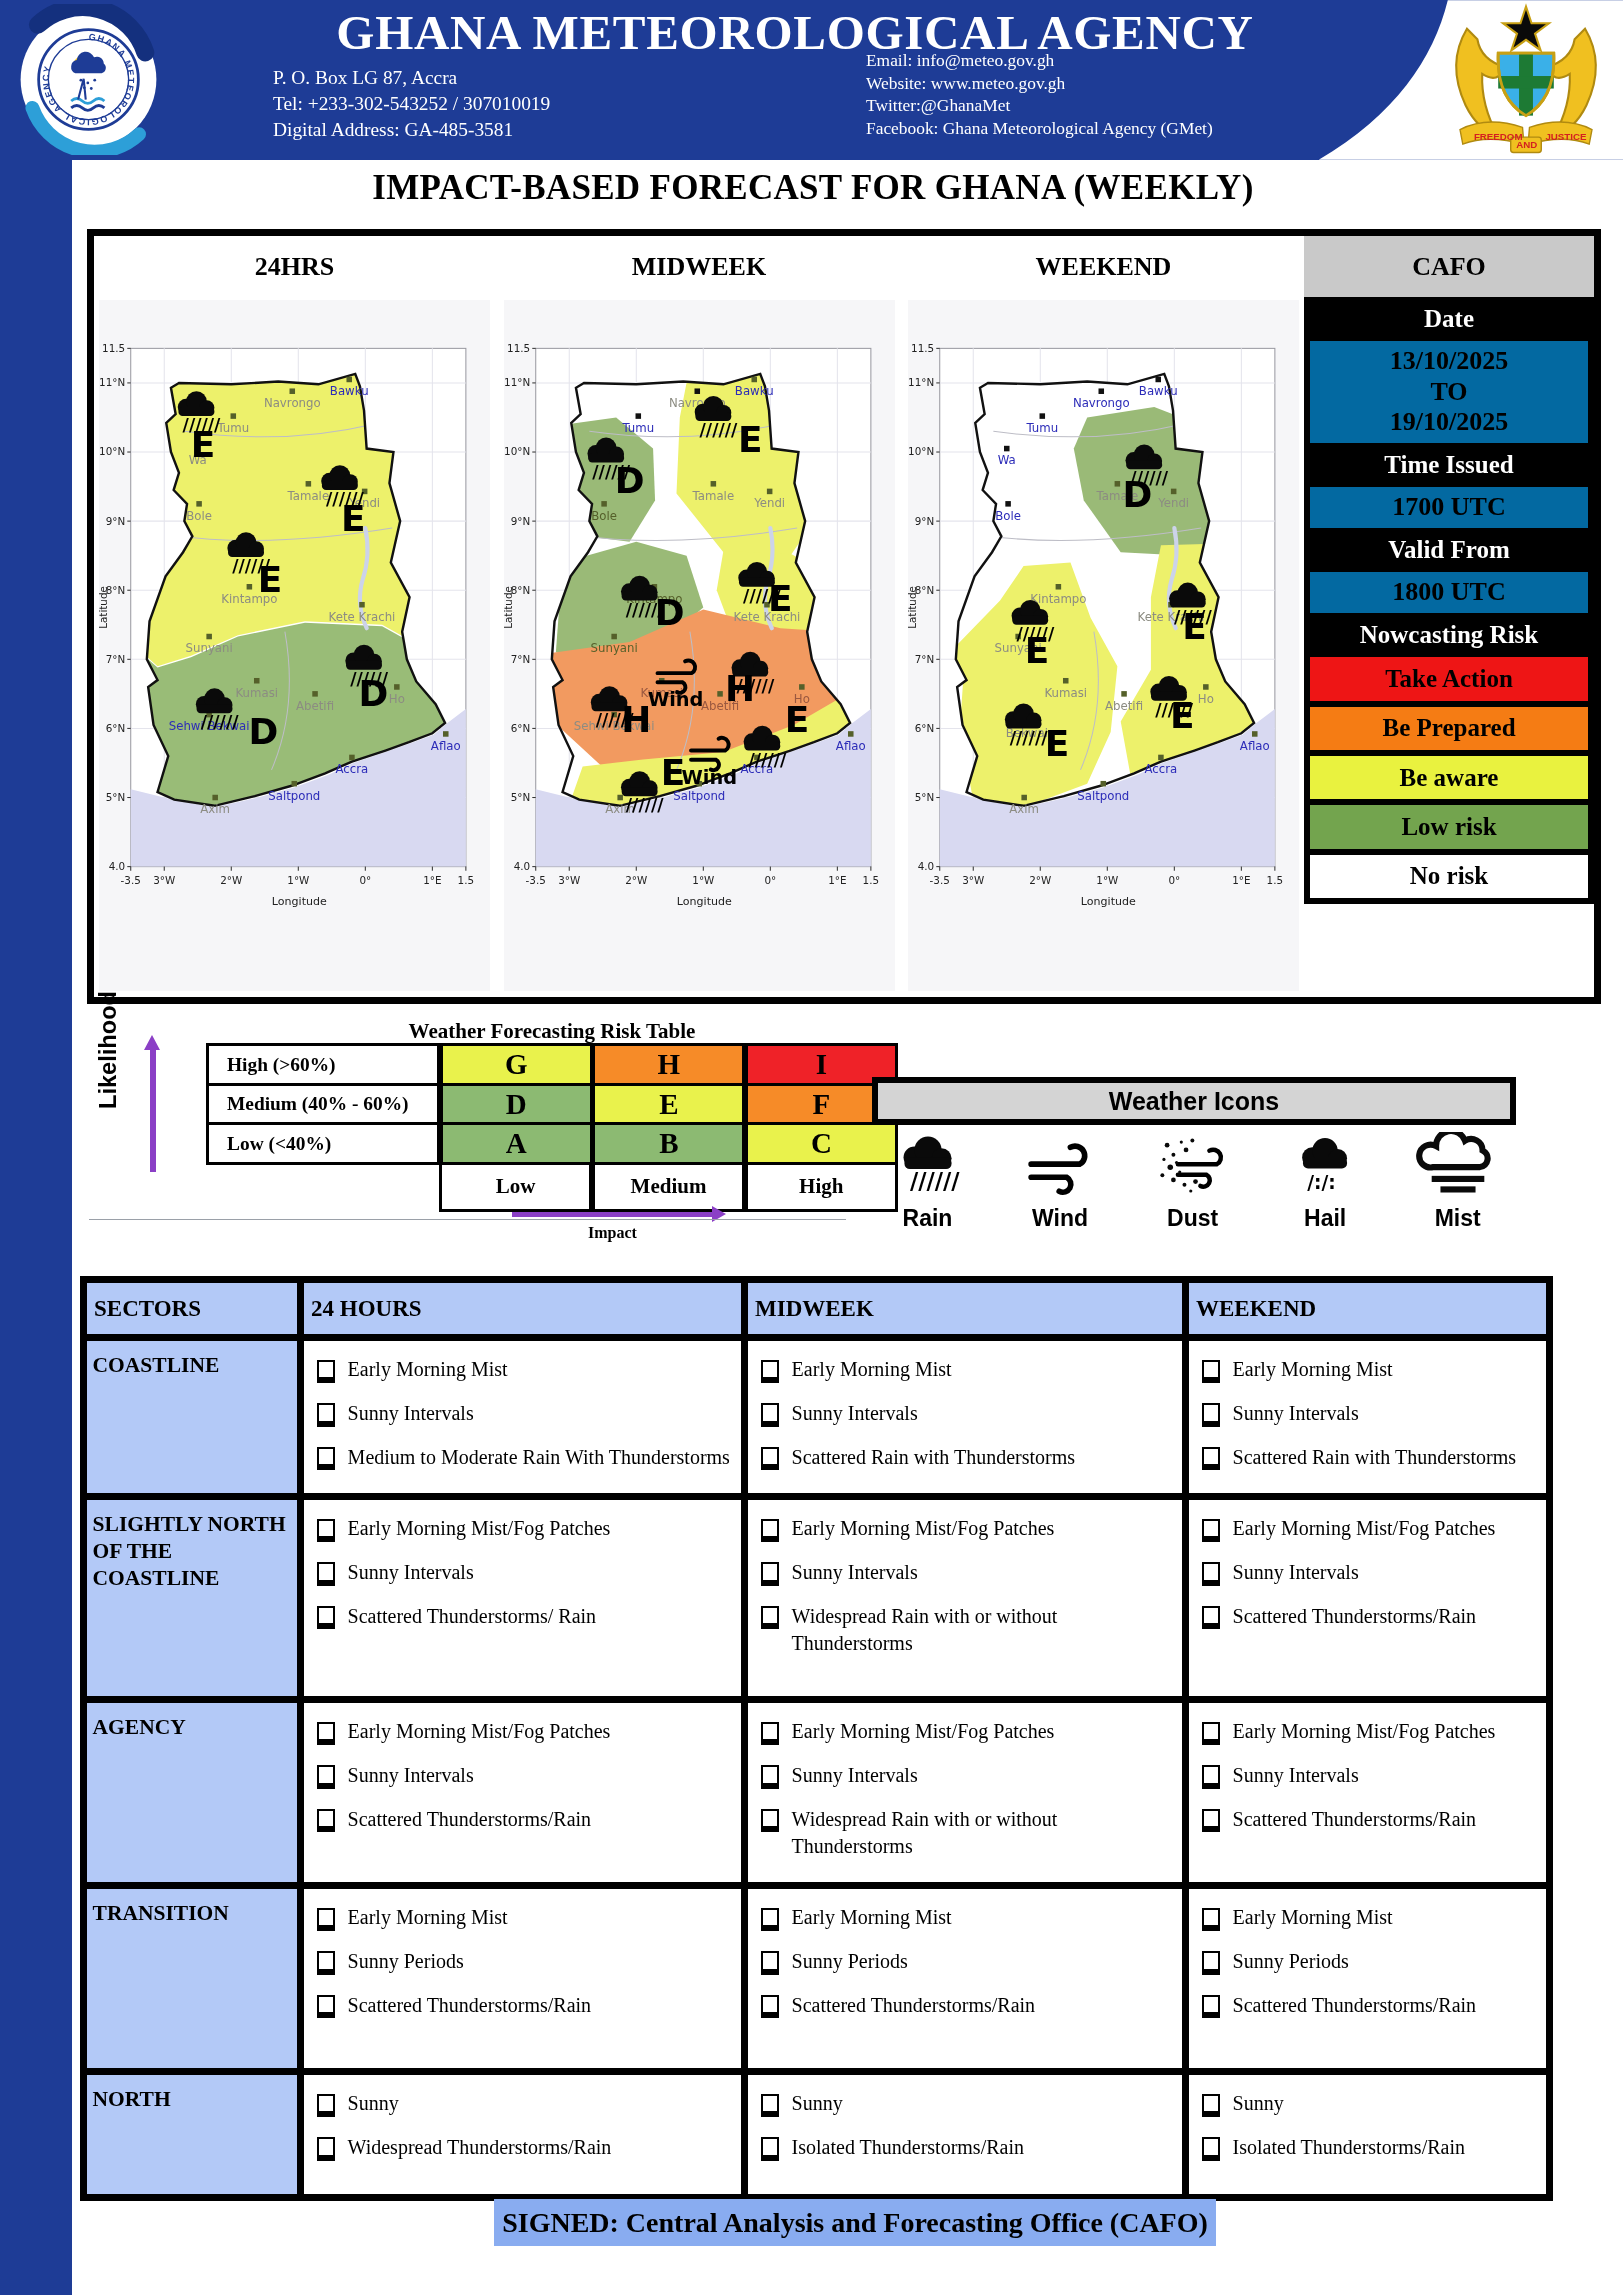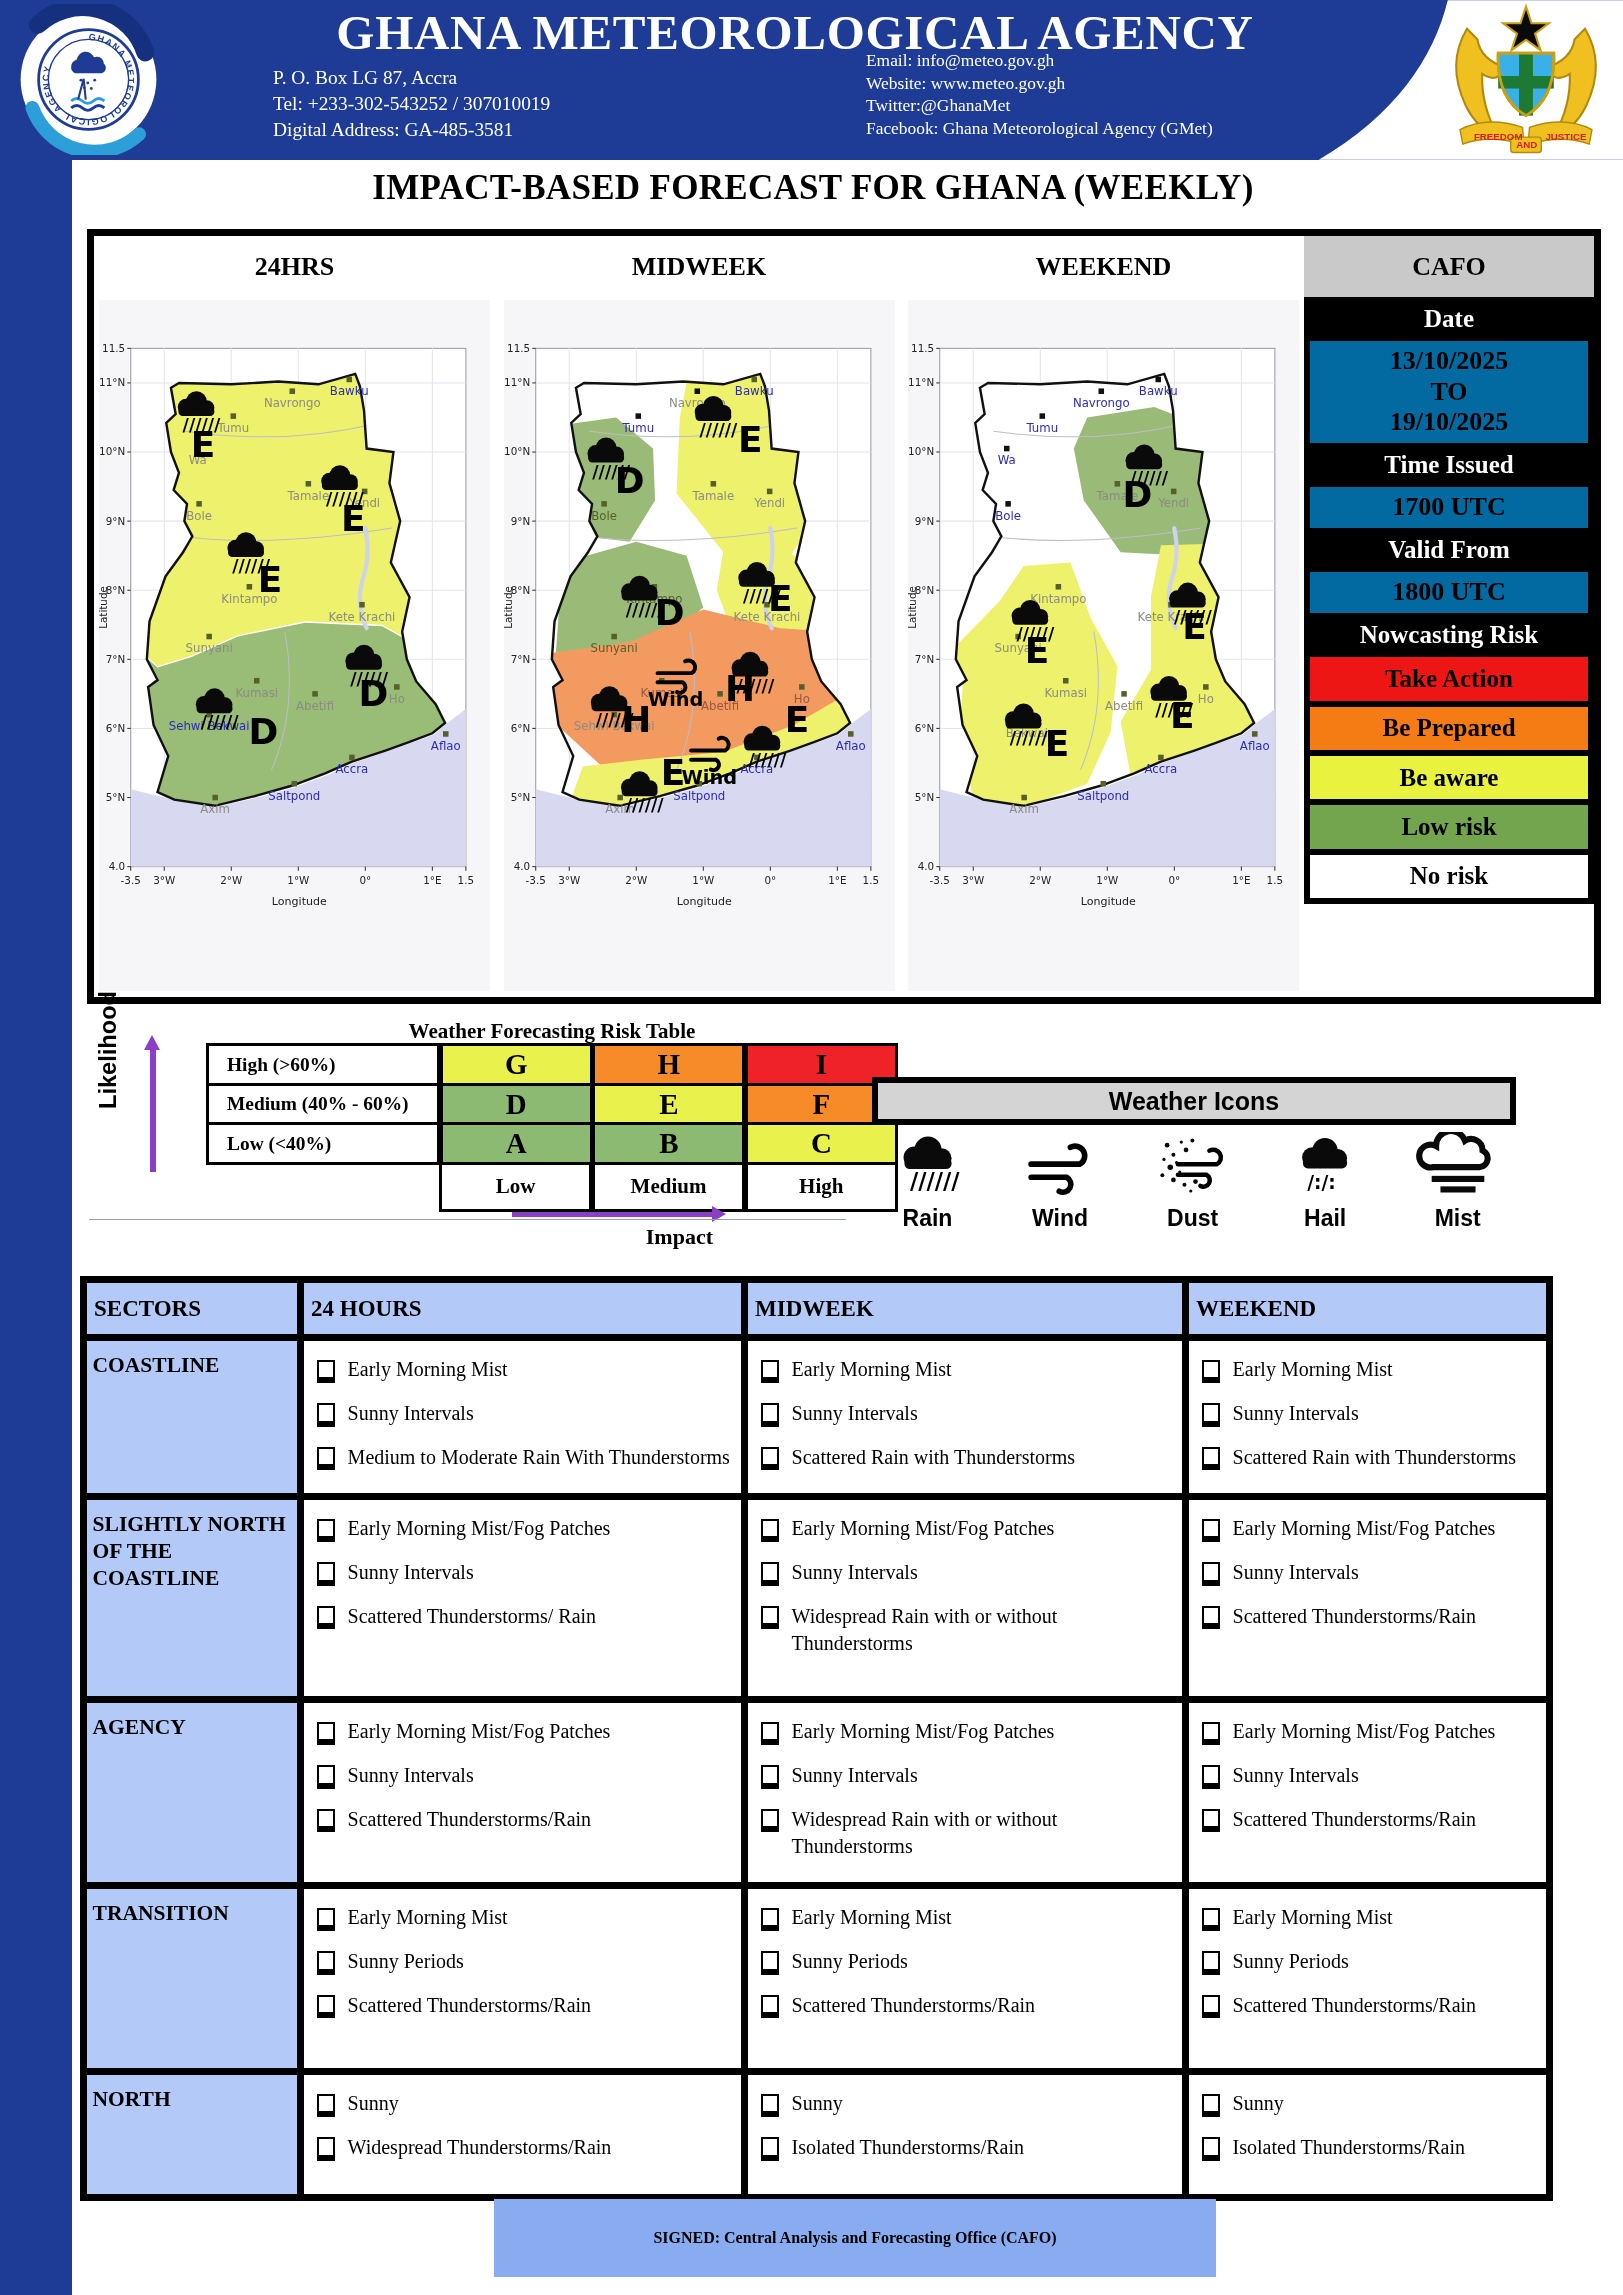--- a/index.html
+++ b/index.html
@@ -47,22 +47,22 @@
   .rt-foot{width:160px;border:3.5px solid #000;background:#fff;display:flex;align-items:center;
            justify-content:center;font-weight:bold;font-size:21px;height:50px;box-sizing:border-box;margin-left:-0.7px;margin-top:-3.5px;}
   .lkh-text{position:absolute;left:5.6px;top:90px;transform:rotate(-90deg);transform-origin:left top;
             font-family:"Liberation Sans",sans-serif;font-weight:bold;font-size:23.6px;}
   .lkh-arrow{position:absolute;left:61px;top:28px;width:5.6px;height:125px;background:#8b3fc6;}
   .lkh-arrow:before{content:"";position:absolute;left:-5.6px;top:-12.5px;border-left:8.3px solid transparent;
             border-right:8.3px solid transparent;border-bottom:15.3px solid #8b3fc6;}
   .impact-arrow{position:absolute;left:423px;top:193px;width:201px;height:4.9px;background:#8b3fc6;}
   .impact-arrow:before{content:"";position:absolute;right:-12.5px;top:-6.2px;border-top:8.3px solid transparent;
             border-bottom:8.3px solid transparent;border-left:14px solid #8b3fc6;}
-  .impact-label{position:absolute;left:423px;top:205px;width:201px;text-align:right;
-            font-weight:bold;font-size:22px;}
+  .impact-label{position:absolute;left:423px;top:205px;width:201px;text-align:center;
+            font-weight:bold;font-size:16px;}
   .rt-underline{position:absolute;left:0px;top:200px;width:757px;height:1.4px;background:#9aa0a8;}
   
   .iconswrap{position:absolute;left:872px;top:1077px;width:644px;}
   .icons-bar{border:6.2px solid #000;background:#d4d4d4;height:36px;display:flex;align-items:center;
              justify-content:center;font-family:"Liberation Sans",sans-serif;font-weight:bold;font-size:25px;}
   .icons-row{display:flex;justify-content:space-between;padding:7px 2.8px 0 0;}
   .icon-item{display:flex;flex-direction:column;align-items:center;width:111px;}
   .icon-item .lbl{font-family:"Liberation Sans",sans-serif;font-weight:bold;font-size:23px;margin-top:-2.8px;}
   
   .sectors{position:absolute;left:80px;top:1276px;width:1466px;border-collapse:collapse;table-layout:fixed;}
@@ -73,22 +73,22 @@
               padding:11px 4.2px 0 5.6px;line-height:1.25;}
   .sectors td.cell{background:#fff;vertical-align:top;padding:15.3px 5.6px 5.6px 12.5px;}
   .sectors tbody tr:nth-child(1){height:139px;}
   .sectors tbody tr:nth-child(2){height:203px;}
   .sectors tbody tr:nth-child(3){height:186px;}
   .sectors tbody tr:nth-child(4){height:186px;}
   .sectors tbody tr:nth-child(5){height:126px;}
   .fitem{display:flex;gap:12.5px;margin-bottom:16.7px;font-size:20px;line-height:1.35;}
   .cbx{flex:0 0 auto;width:14.6px;height:15.3px;border:2.1px solid #000;border-bottom-width:6.2px;margin-top:3.5px;}
   
-  .signed{position:absolute;left:494px;top:2199px;width:722px;height:78px;background:#89acf0;
-          display:flex;align-items:center;justify-content:center;font-weight:bold;font-size:16px;}
+  .signed{position:absolute;left:494px;top:2199px;width:722px;height:47px;background:#89acf0;
+          display:flex;align-items:center;justify-content:center;font-weight:bold;font-size:28px;}
 </style>
 </head>
 <body>
 
 <div class="page">
   <div class="stripe"></div>
 
   <div class="hdr">
     <svg class="hdr-curve" viewBox="0 0 480 230">
       <path d="M226 0 C 205 85, 150 165, 40 230 L480 230 L480 0 Z" fill="#ffffff"></path>

